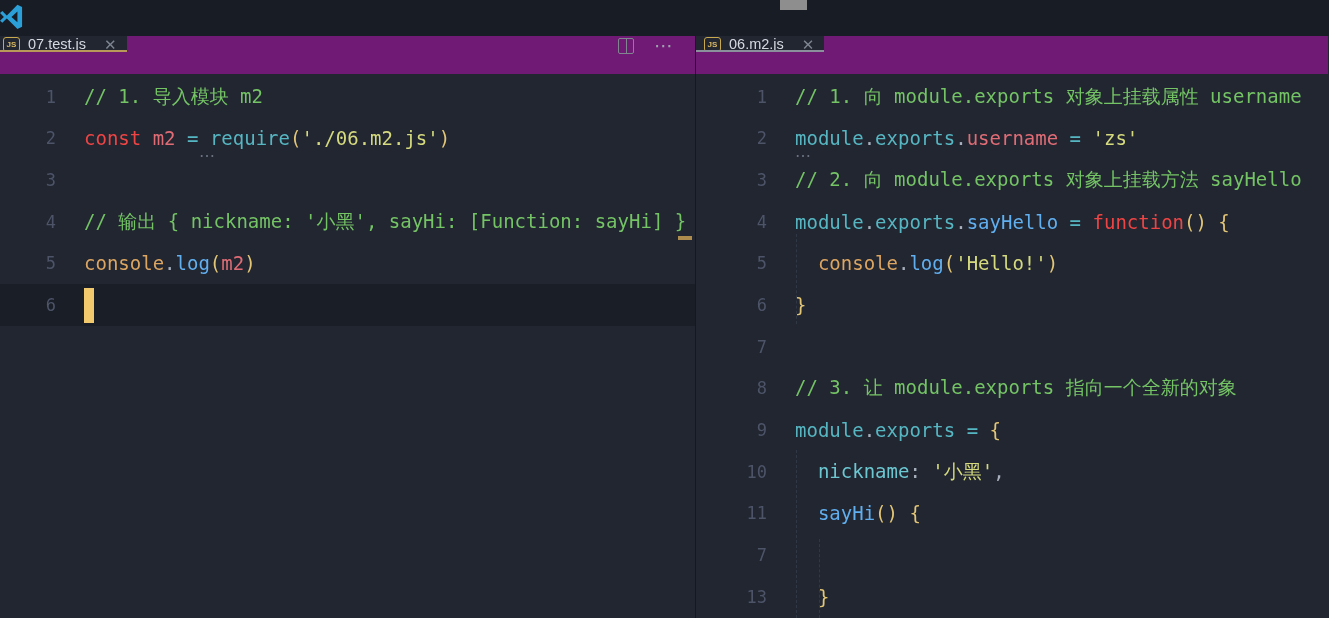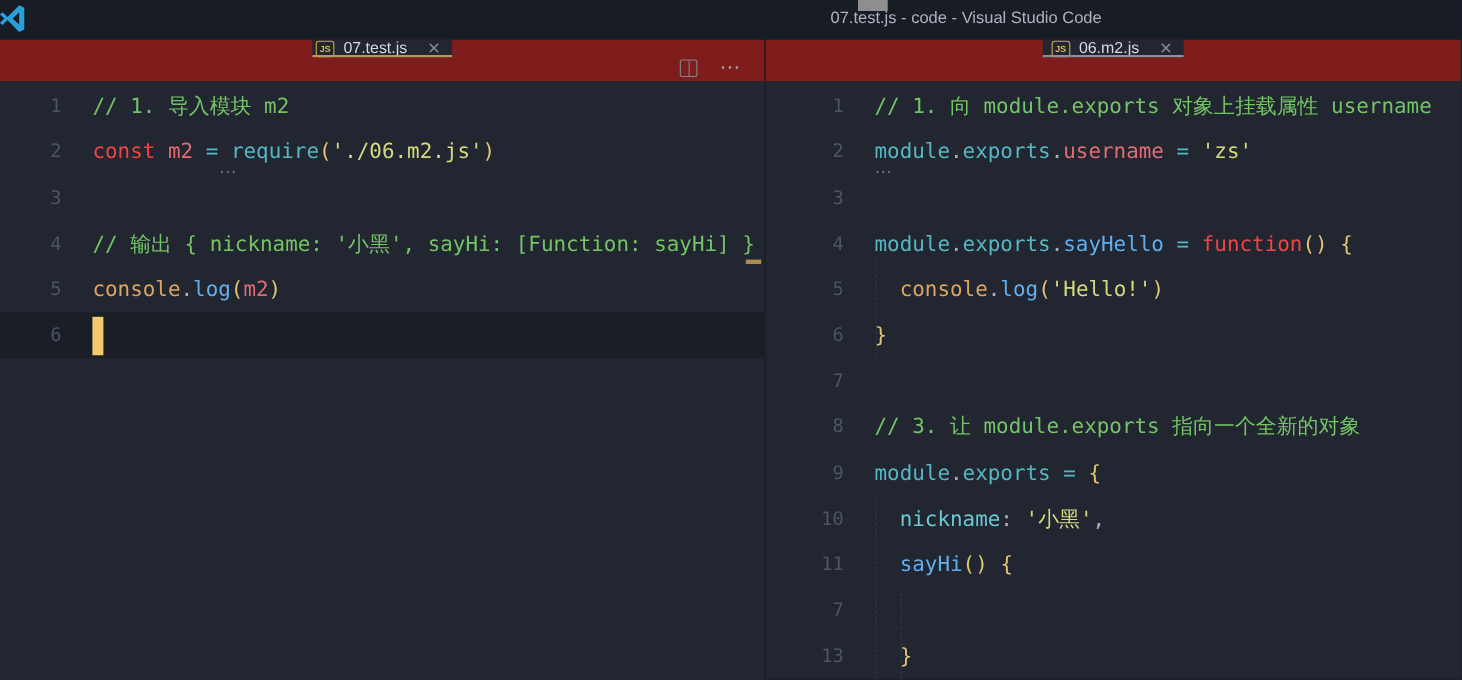--- a/index.html
+++ b/index.html
@@ -15,21 +15,21 @@
                   font-size:15px; color:#aeb4bf; white-space:nowrap; }
   .screen-artifact { position:absolute; left:780px; top:0; width:27px; height:10px; background:#8e8e8e; }
 
   
   .editors-row { display:flex; height:582px; }
   .pane { position:relative; height:100%; overflow:hidden; }
   .pane.left  { width:696px; border-right:1px solid #141820; }
   .pane.right { width:632px; }
 
   
-  .tabbar { position:relative; height:38px; background:#7f1d1d; display:flex; align-items:center;flex-direction:column; }
+  .tabbar { position:relative; height:38px; background:#701a75; display:flex; align-items:flex-start; }
   .tab { display:flex; align-items:center; gap:8px; padding:0 10px 0 8px; background:#212631;
          position:relative; cursor:pointer; }
   .tab .label { font-family:"Liberation Sans", sans-serif; font-size:14.5px; color:#d5d9e0; white-space:nowrap; }
   .tab .underline { position:absolute; left:0; right:0; bottom:0; height:2px; }
   .tab.focused .underline { background:#b8995a; }
   .tab.unfocused .underline { background:#8b919c; }
   .tab .close { color:#7e8590; font-family:"Liberation Sans", sans-serif; font-size:15px;
                 margin-left:10px; cursor:pointer; line-height:1; }
   .js-badge { width:17px; height:15px; border:1.5px solid #c9a94e; border-radius:3px; color:#d8b863;
               font-size:8px; font-weight:bold; display:flex; align-items:center; justify-content:center;
@@ -78,21 +78,20 @@
 </head>
 <body>
 
 <div class="window">
 
   <div class="titlebar">
     <svg class="vscode-logo" viewBox="0 0 24 24">
       <path fill="#2a9fd8" d="M17.5 1.5 L7.2 11.9 L17.5 22.3 L21.5 20.4 L21.5 3.4 Z M17.5 7.2 L17.5 16.6 L12.4 11.9 Z"></path>
       <path fill="#2a9fd8" d="M2.5 8.6 L4.6 6.9 L9.6 11.9 L4.6 16.9 L2.5 15.2 L5.9 11.9 Z"></path>
     </svg>
-    <span class="window-title">07.test.js - code - Visual Studio Code</span>
     <div class="screen-artifact"></div>
   </div>
 
   <div class="editors-row">
 
     <div class="pane left">
       <div class="tabbar">
         <div class="tab focused">
           <span class="js-badge clip-badge">JS</span>
           <span class="label">07.test.js</span>
@@ -124,21 +123,21 @@
           <span class="js-badge">JS</span>
           <span class="label">06.m2.js</span>
           <span class="close">✕</span>
           <span class="underline"></span>
         </div>
       </div>
       <div class="editor">
         <div>
             <div class="line"><span class="ln">1</span><span class="code"><span class="tok-comment">// 1. 向 module.exports 对象上挂载属性 username</span></span></div>
             <div class="line"><span class="ln">2</span><span class="code"><span class="tok-builtin">module</span><span class="tok-punct">.</span><span class="tok-builtin">exports</span><span class="tok-punct">.</span><span class="tok-variable">username</span><span class="tok-plain"> </span><span class="tok-op">=</span><span class="tok-plain"> </span><span class="tok-string">'zs'</span></span></div>
-            <div class="line"><span class="ln">3</span></div>
+            <div class="line"><span class="ln">3</span><span class="code"><span class="tok-comment">// 2. 向 module.exports 对象上挂载方法 sayHello</span></span></div>
             <div class="line"><span class="ln">4</span><span class="code"><span class="tok-builtin">module</span><span class="tok-punct">.</span><span class="tok-builtin">exports</span><span class="tok-punct">.</span><span class="tok-fn">sayHello</span><span class="tok-plain"> </span><span class="tok-op">=</span><span class="tok-plain"> </span><span class="tok-keyword">function</span><span class="tok-bracket">()</span><span class="tok-plain"> </span><span class="tok-bracket">{</span></span></div>
             <div class="line"><span class="ln">5</span><span class="code"><span class="tok-plain">  </span><span class="tok-obj">console</span><span class="tok-punct">.</span><span class="tok-fn">log</span><span class="tok-bracket">(</span><span class="tok-string">'Hello!'</span><span class="tok-bracket">)</span></span></div>
             <div class="line"><span class="ln">6</span><span class="code"><span class="tok-bracket">}</span></span></div>
             <div class="line"><span class="ln">7</span><span class="code"></span></div>
             <div class="line"><span class="ln">8</span><span class="code"><span class="tok-comment">// 3. 让 module.exports 指向一个全新的对象</span></span></div>
             <div class="line"><span class="ln">9</span><span class="code"><span class="tok-builtin">module</span><span class="tok-punct">.</span><span class="tok-builtin">exports</span><span class="tok-plain"> </span><span class="tok-op">=</span><span class="tok-plain"> </span><span class="tok-bracket">{</span></span></div>
             <div class="line"><span class="ln">10</span><span class="code"><span class="tok-plain">  </span><span class="tok-prop">nickname</span><span class="tok-punct">:</span><span class="tok-plain"> </span><span class="tok-string">'小黑'</span><span class="tok-punct">,</span></span></div>
             <div class="line"><span class="ln">11</span><span class="code"><span class="tok-plain">  </span><span class="tok-fn">sayHi</span><span class="tok-bracket">()</span><span class="tok-plain"> </span><span class="tok-bracket">{</span></span></div>
             <div class="line"><span class="ln">7</span></div>
             <div class="line"><span class="ln">13</span><span class="code"><span class="tok-plain">  </span><span class="tok-bracket">}</span></span></div>

